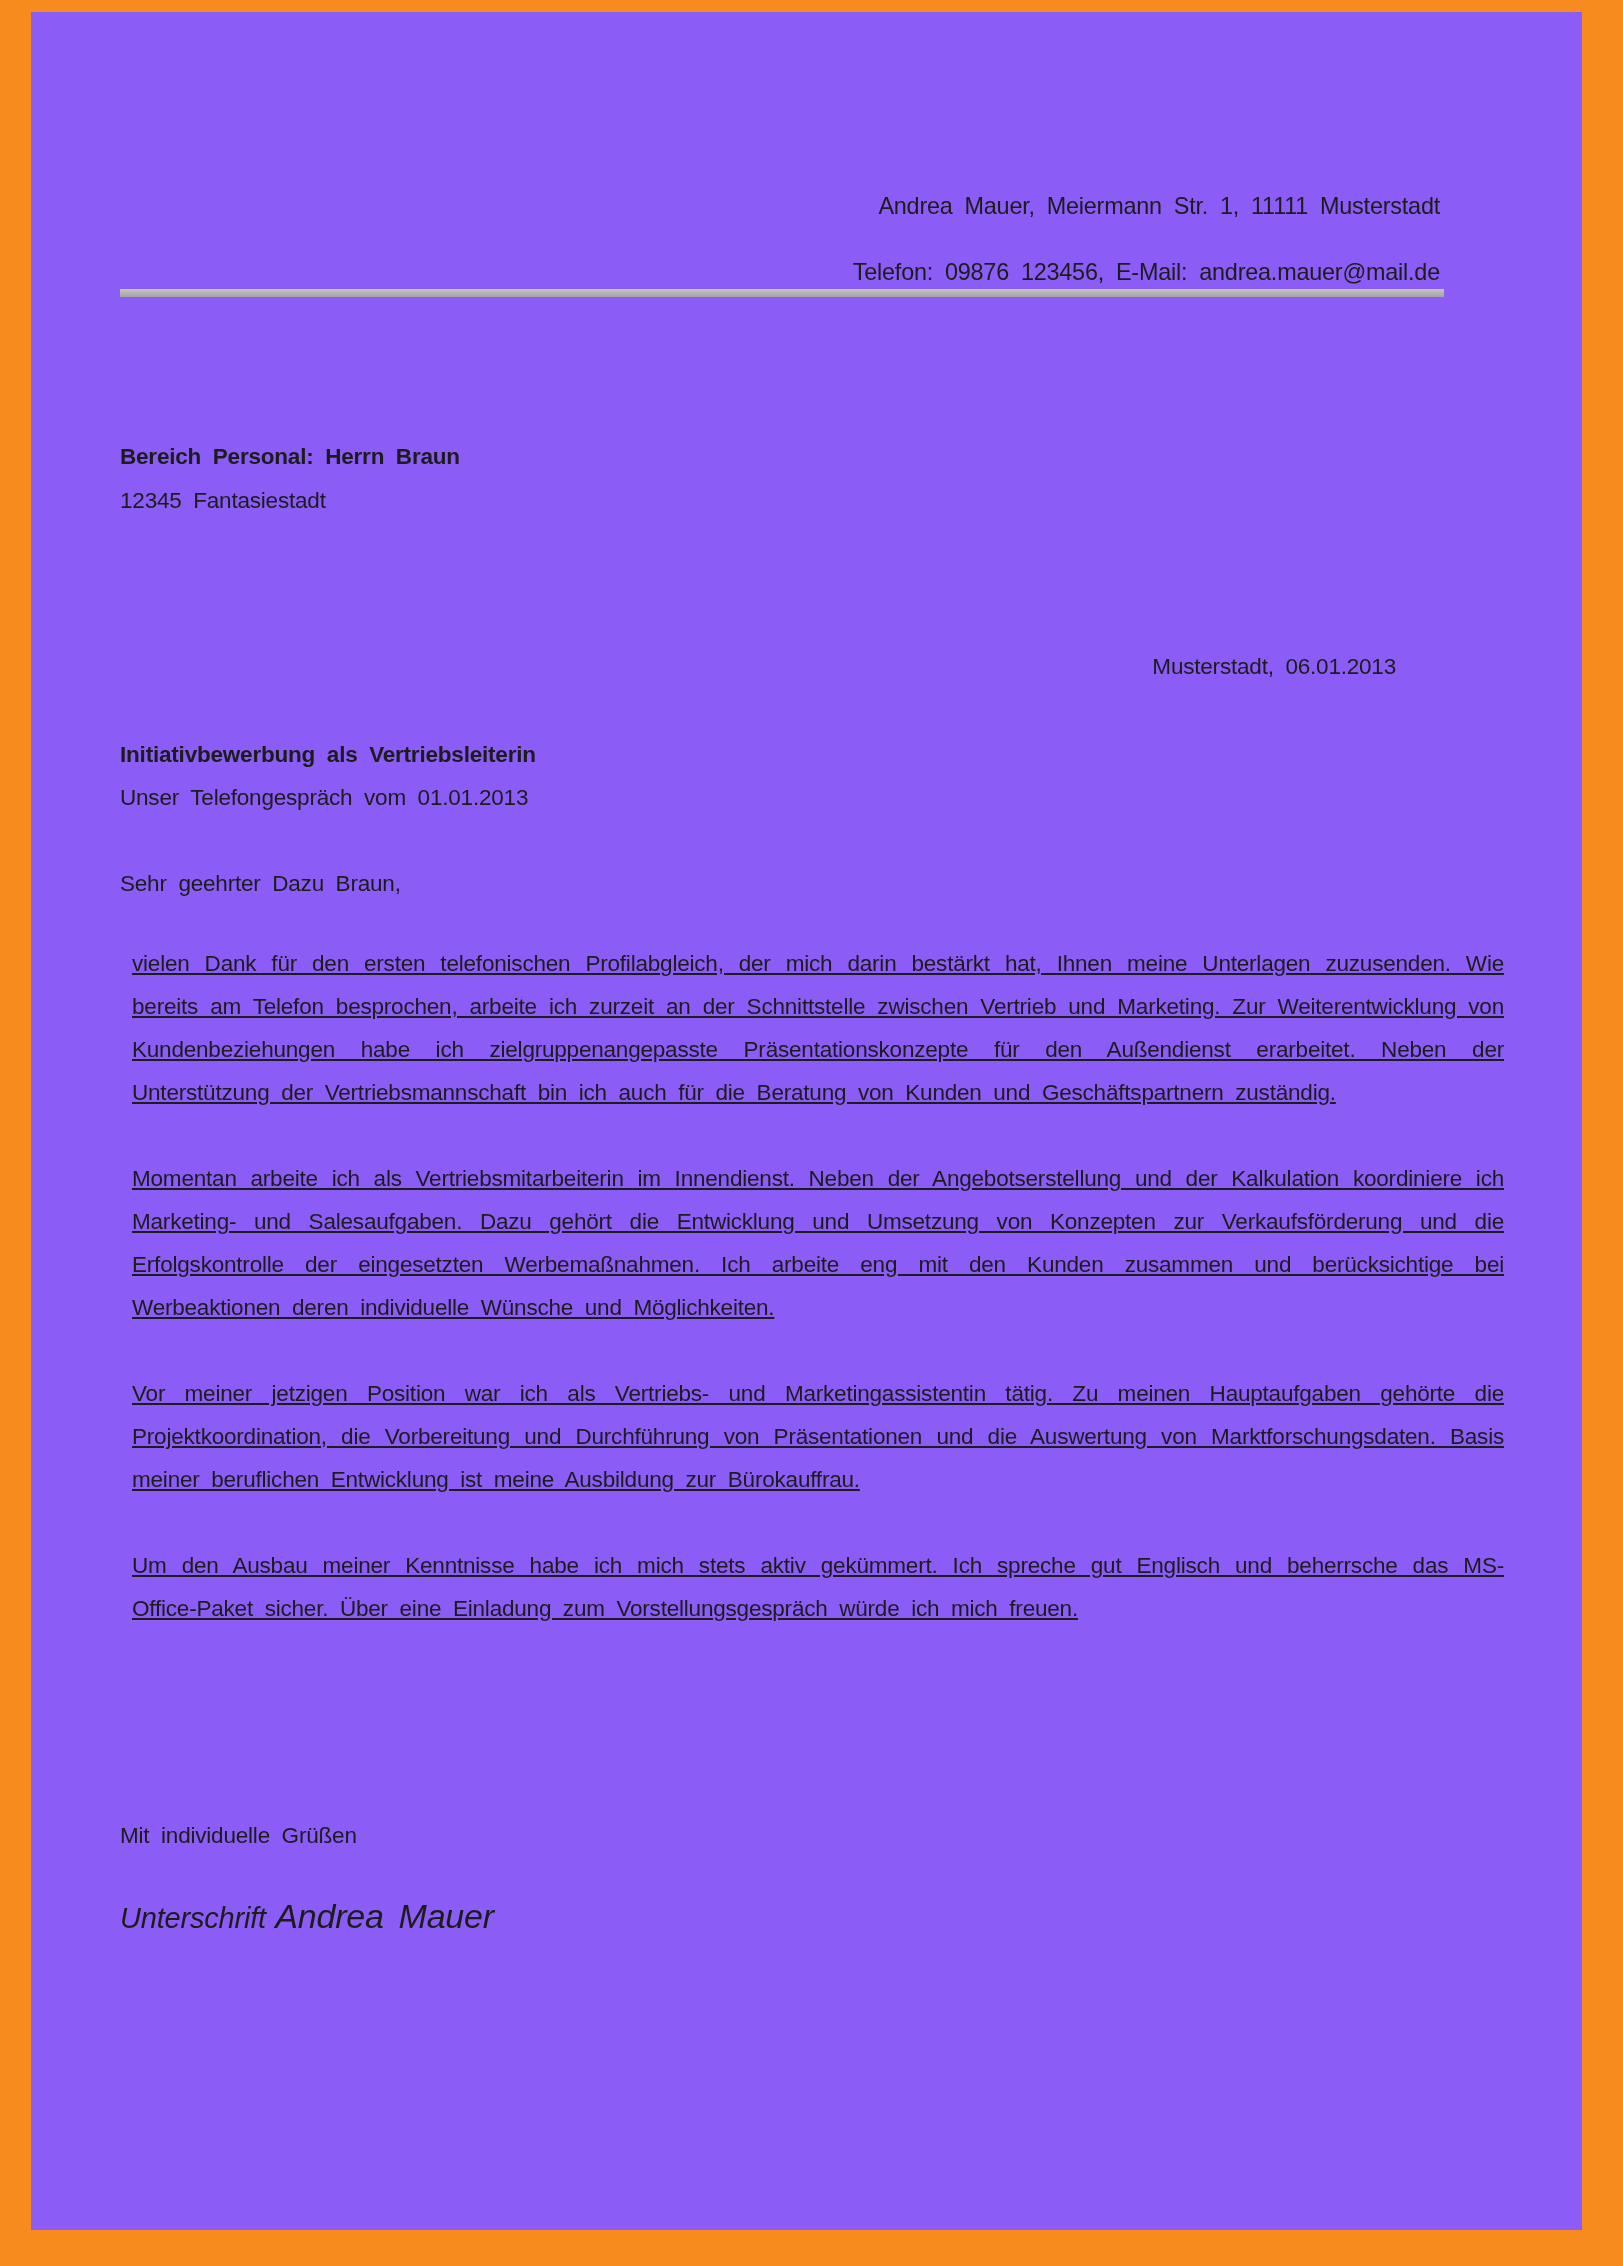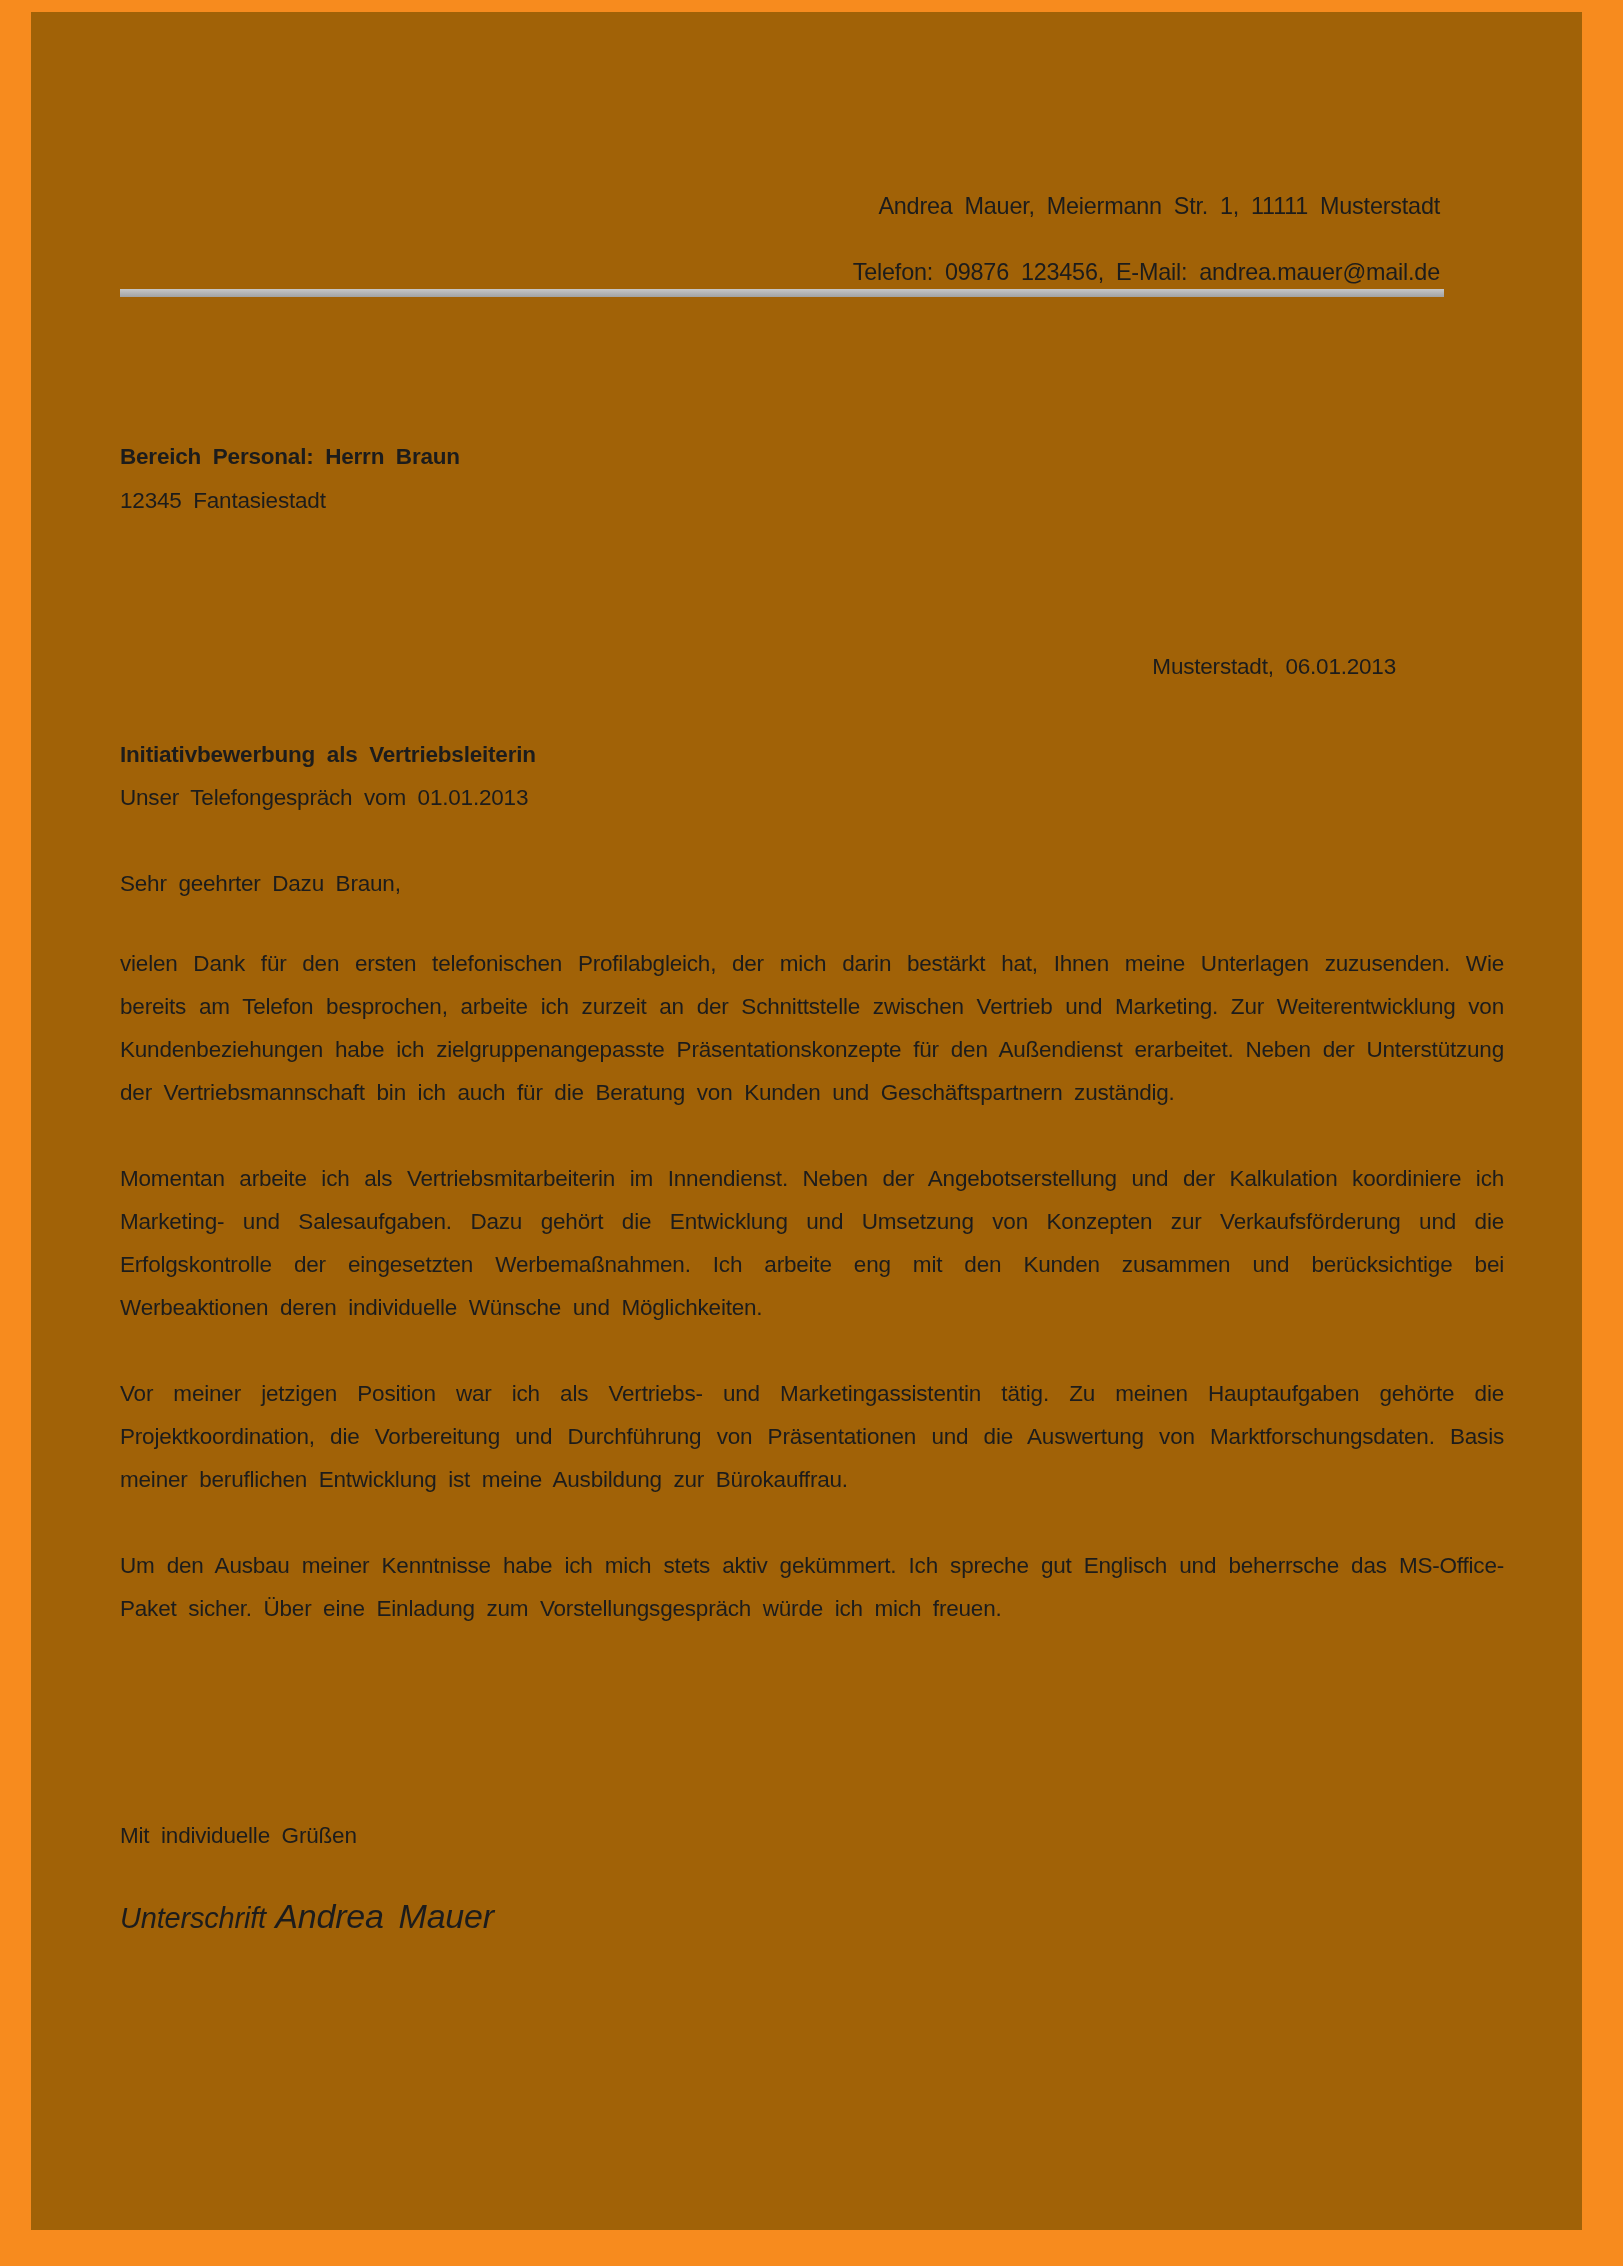--- a/index.html
+++ b/index.html
@@ -7,21 +7,21 @@
     width: 1624px; height: 2266px;
     position: relative;
     background: #f78b1e;
     overflow: hidden;
     font-family: "Liberation Sans", sans-serif;
     color: #1c1c1c;
   }
   .page {
     position: absolute;
     top: 12px; left: 31px; right: 42px; bottom: 36px;
-    background: #a16207;
+    background: #8b5cf6;
   }
   .page * { word-spacing: 5.6px; letter-spacing: -0.2px; }
 
   .sender {
     position: absolute;
     top: 161px; right: 142px;
     text-align: right;
     font-size: 23.4px;
     line-height: 66px;
     white-space: nowrap;
@@ -60,21 +60,21 @@
     line-height: 43px;
   }
   .bodytext {
     position: absolute;
     top: 930px; left: 89px;
     width: 1384px;
     font-size: 22.5px;
     line-height: 43px;
     text-align: justify;
   }
-  .bodytext p { margin: 0 0 43px 0; }
+  .bodytext p { margin: 0 0 43px 12px; text-decoration: underline; }
   .closing {
     position: absolute;
     top: 1802px; left: 89px;
     font-size: 22.5px;
     line-height: 43px;
   }
   .signature {
     position: absolute;
     top: 1883px; left: 89px;
     font-size: 29px;

